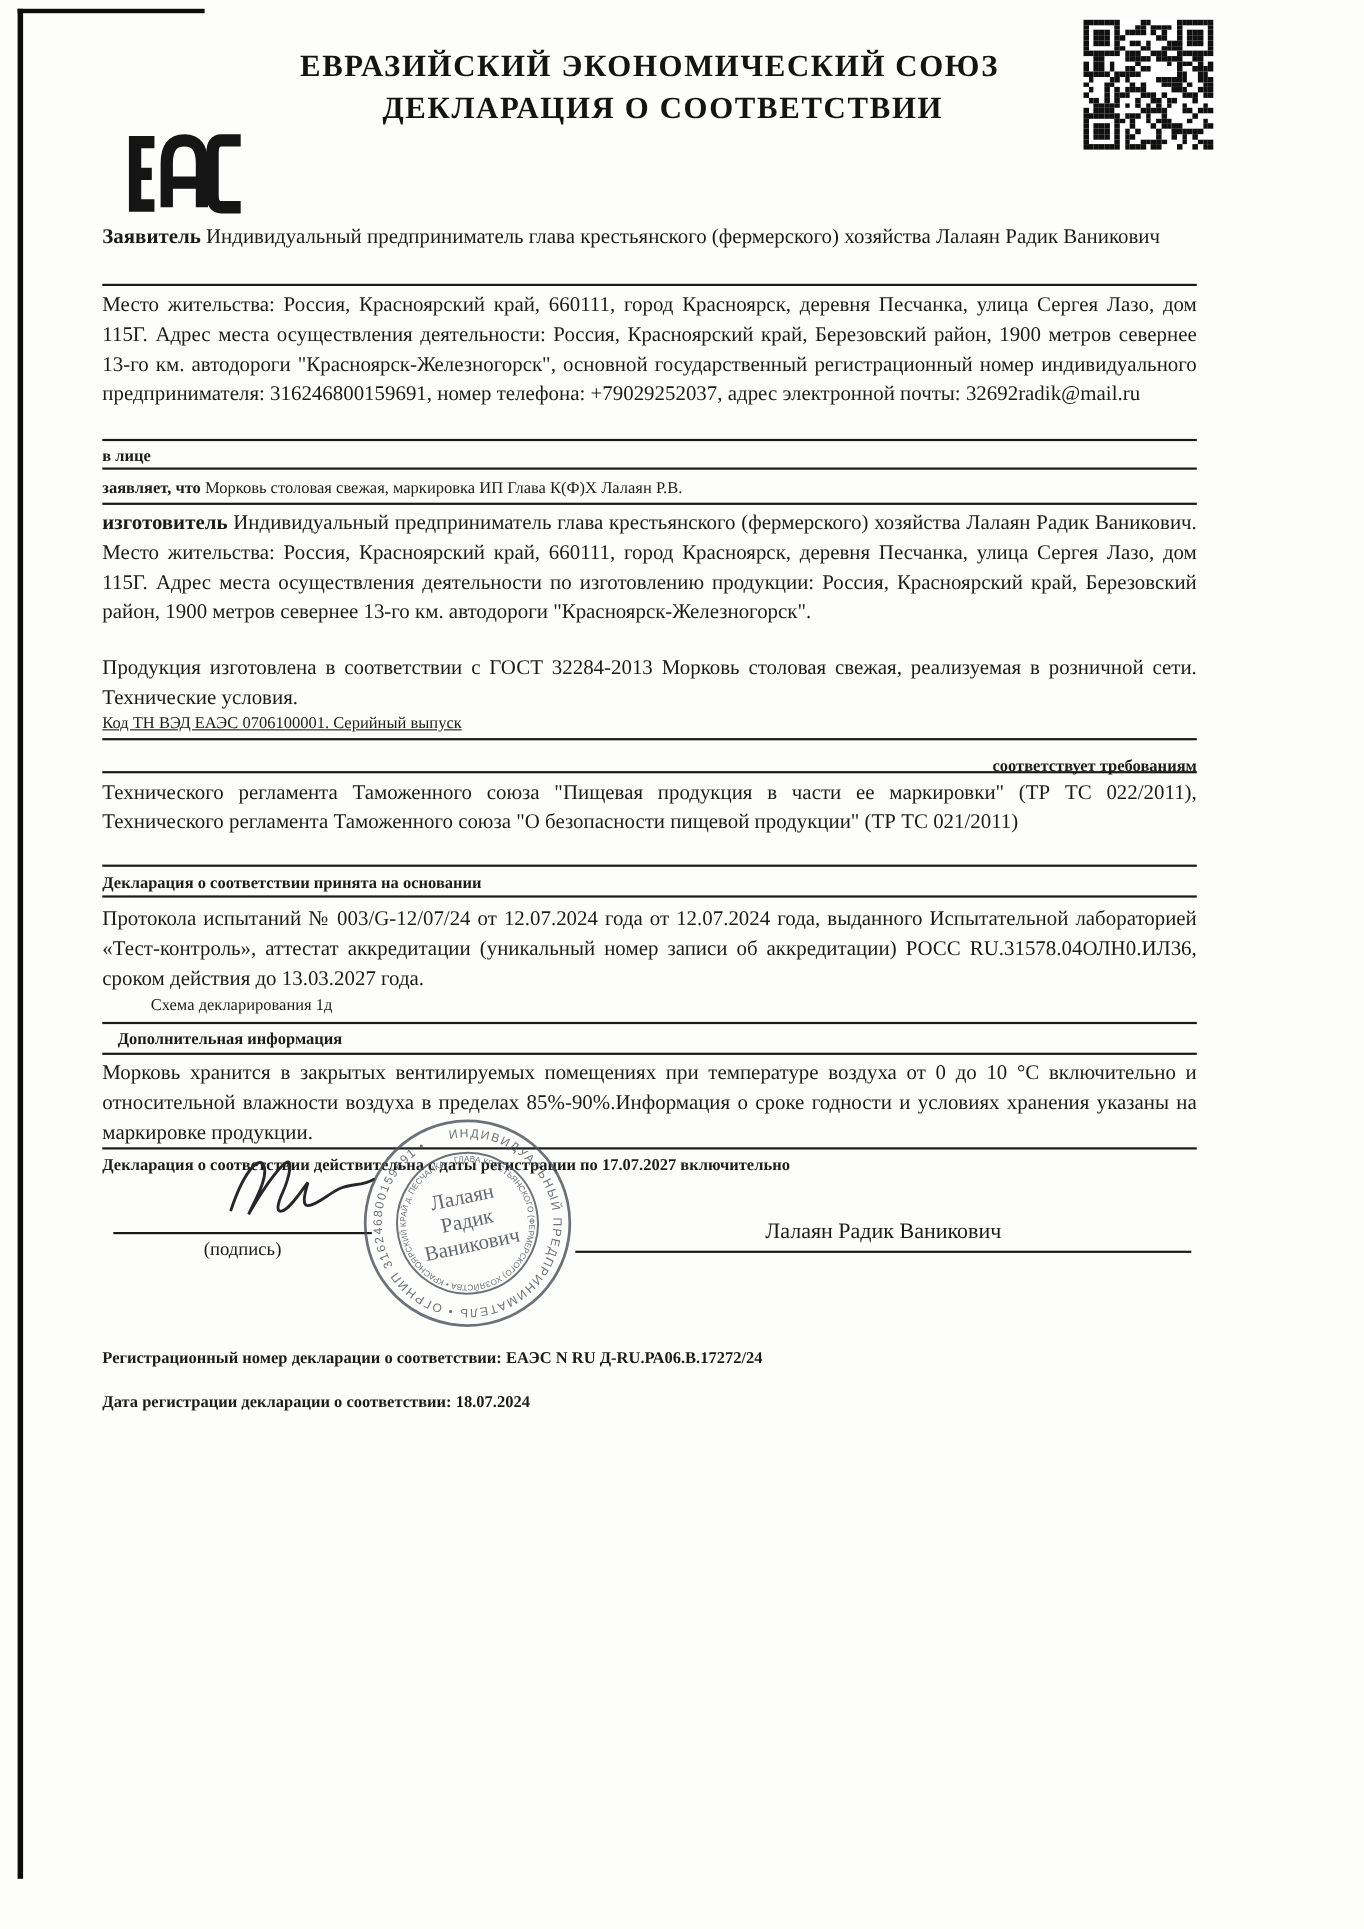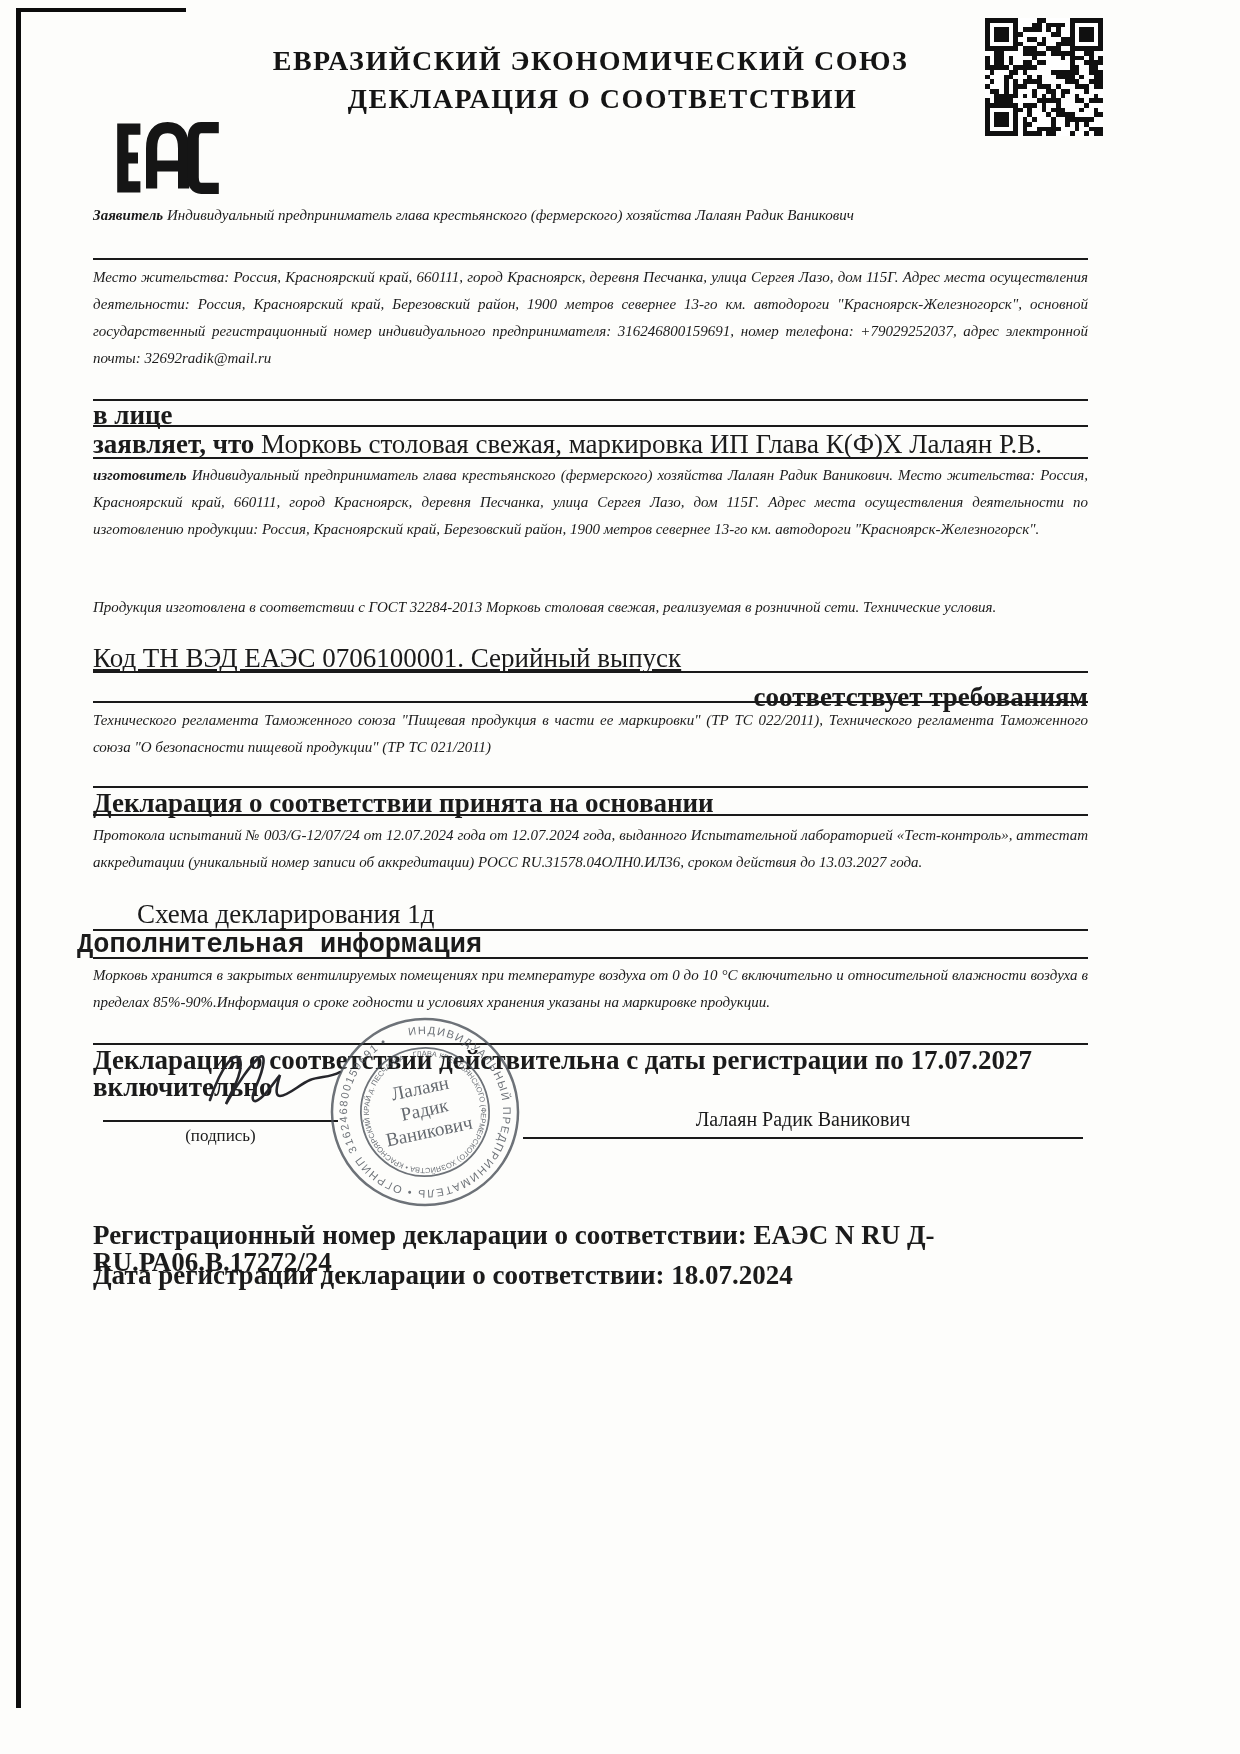--- a/index.html
+++ b/index.html
@@ -11,22 +11,22 @@
     overflow: hidden;
     font-family: "Liberation Serif", serif;
     color: #1b1b1b;
   }
   .abs { position: absolute; }
   .title {
     width: 995px; text-align: center;
     font-weight: bold; font-size: 28px; line-height: 37px;
     letter-spacing: 1.5px; color: #141414;
   }
-  .para { width: 995px; font-size: 15px; line-height: 27px; text-align: justify; font-style: italic; }
-  .line { width: 995px; font-size: 27px; line-height: 27px; }
+  .para { width: 995px; font-size: 19px; line-height: 27px; text-align: justify; }
+  .line { width: 995px; font-size: 15px; line-height: 27px; }
   .bold { font-weight: bold; }
   .hr { width: 995px; height: 2px; background: #1a1a1a; }
   .qr {
     display: grid; width: 118px; height: 118px;
     grid-template-columns: repeat(25, 1fr);
     grid-template-rows: repeat(25, 1fr);
     background: #ffffff;
   }
   .qr .d { background: #101010; }
   .stamp { transform: rotate(-12deg); opacity: 0.8; }
@@ -712,21 +712,21 @@
 <div class="abs hr" style="left:93px; top:786px;"></div>
 
 <div class="abs line bold" style="left:93px; top:790px;">Декларация о соответствии принята на основании</div>
 <div class="abs hr" style="left:93px; top:814px;"></div>
 
 <div class="abs para" style="left:93px; top:822px;">Протокола испытаний №  003/G-12/07/24 от 12.07.2024 года от 12.07.2024 года, выданного Испытательной лабораторией «Тест-контроль», аттестат аккредитации (уникальный номер записи об аккредитации) РОСС RU.31578.04ОЛН0.ИЛ36, сроком действия до 13.03.2027 года.</div>
 
 <div class="abs line" style="left:93px; top:901px;margin-left:44px;">Схема декларирования 1д</div>
 
 <div class="abs hr" style="left:93px; top:929px;"></div>
-<div class="abs line bold" style="left:77px; top:932px;font-family:Liberation Mono, monospace;">Дополнительная информация</div>
+<div class="abs line bold" style="left:107px; top:932px;">Дополнительная информация</div>
 <div class="abs hr" style="left:93px; top:957px;"></div>
 
 <div class="abs para" style="left:93px; top:962px;">Морковь хранится в закрытых вентилируемых помещениях при температуре воздуха от 0 до 10 °С включительно и относительной влажности воздуха в пределах 85%-90%.Информация о сроке годности и условиях хранения указаны на маркировке продукции.</div>
 <div class="abs hr" style="left:93px; top:1043px;"></div>
 
 <div class="abs line bold" style="left:93px; top:1047px;">Декларация о соответствии действительна с даты регистрации по 17.07.2027 включительно</div>
 
 <svg class="abs" style="left:200px; top:1042px;" width="150" height="80" viewBox="0 0 150 80">
   <path d="M10 58 C22 22 36 8 40 18 C44 30 30 52 26 62 C36 44 52 20 60 15 C66 11 64 26 57 42 C52 53 51 60 56 59 C64 57 74 40 80 33 C76 46 75 54 80 54 C88 54 100 42 110 38 C120 34 130 36 140 30" stroke="#26262b" stroke-width="2.6" fill="none" stroke-linecap="round"></path>
 </svg>

